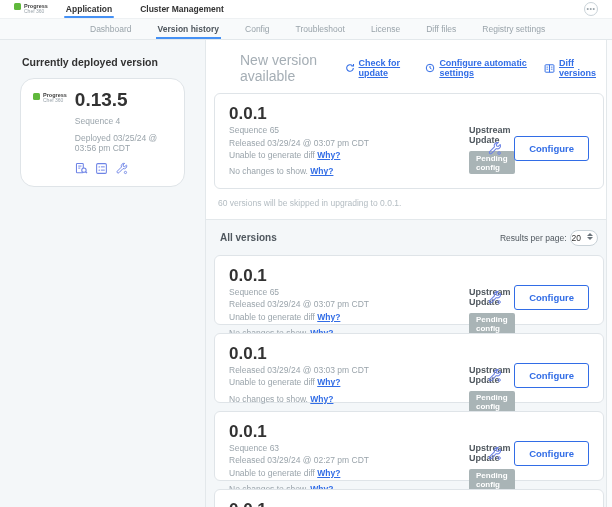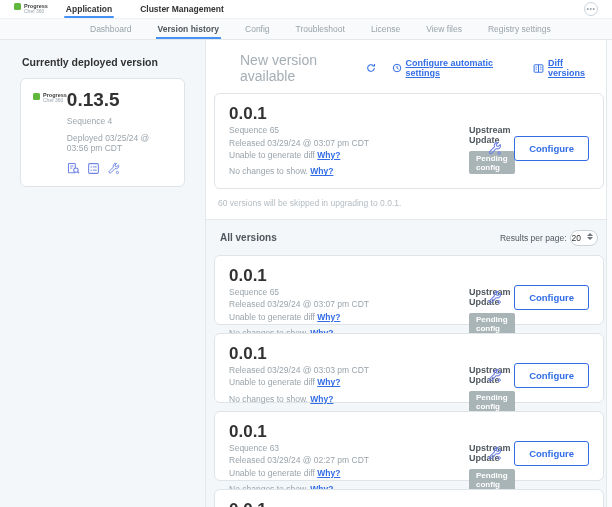--- a/index.html
+++ b/index.html
@@ -25,21 +25,21 @@
   
   .subnav{height:22px;background:#f8fafb;border-top:1px solid #eef1f3;border-bottom:1px solid var(--line);display:flex;align-items:stretch;padding-left:90px;gap:26px;flex:0 0 auto;}
   .sub-tab{position:relative;display:flex;align-items:center;font-size:8.5px;color:var(--muted);cursor:pointer;}
   .sub-tab.active{color:#4f575e;font-weight:700;}
   .sub-tab.active::after{content:"";position:absolute;left:-2px;right:-2px;bottom:0;height:2px;background:var(--underline);}
 
   
   .main{flex:1;display:flex;min-height:0;}
   .left{width:206px;background:var(--panelgray);border-right:1px solid var(--line);padding:10px 20px;flex:0 0 auto;}
   .left h2{font-size:10.5px;font-weight:700;color:var(--ink);margin:6px 2px 10px;}
-  .deployed-card{background:#fff;border:1px solid var(--cardline);border-radius:6px;padding:11px 12px;display:flex;}
+  .deployed-card{background:#fff;border:1px solid var(--cardline);border-radius:14px;padding:11px 12px;display:flex;gap:8px;}
   .dc-logo{display:flex;gap:3px;flex:0 0 auto;margin-top:2px;}
   .dc-logo .brand-sq{margin-top:1px;}
   .dc-body{min-width:0;}
   .dc-version{font-size:19px;font-weight:700;color:var(--ink);line-height:1;}
   .dc-meta{font-size:8.5px;color:var(--muted);margin-top:7px;}
   .dc-icons{display:flex;gap:7px;margin-top:9px;color:var(--iconblue);}
   .dc-icons .icn{cursor:pointer;display:inline-flex;}
 
   
   .right{flex:1;background:#fff;display:flex;flex-direction:column;min-width:0;position:relative;}
@@ -96,21 +96,21 @@
     <div class="top-tab">Cluster Management</div>
     <div class="menu-dots">•••</div>
   </header>
 
   <nav class="subnav">
     <div class="sub-tab">Dashboard</div>
     <div class="sub-tab active">Version history</div>
     <div class="sub-tab">Config</div>
     <div class="sub-tab">Troubleshoot</div>
     <div class="sub-tab">License</div>
-    <div class="sub-tab">View files</div>
+    <div class="sub-tab">Diff files</div>
     <div class="sub-tab">Registry settings</div>
   </nav>
 
   <div class="main">
 
     <aside class="left">
       <h2>Currently deployed version</h2>
       <div class="deployed-card">
         <div class="dc-logo">
           <span class="brand-sq"></span>
@@ -157,20 +157,21 @@
       <div class="scrolltrack"></div>
 
       <div class="nv-header">
         <span class="nv-title">New version available</span>
         <div class="nv-links">
           <a class="nv-link">
             <svg width="10" height="10" viewBox="0 0 16 16">
                 <path d="M13.3 8a5.3 5.3 0 1 1-1.5-3.7" fill="none" stroke="currentColor" stroke-width="1.7"></path>
                 <path d="M13.6 1.6v3.3h-3.3" fill="none" stroke="currentColor" stroke-width="1.7"></path>
               </svg>
+            <span>Check for update</span>
           </a>
           <a class="nv-link">
             <svg width="10" height="10" viewBox="0 0 16 16">
                 <circle cx="8" cy="8" r="6" fill="none" stroke="currentColor" stroke-width="1.6"></circle>
                 <path d="M8 4.6V8l2.4 1.5" fill="none" stroke="currentColor" stroke-width="1.6"></path>
               </svg>
             <span>Configure automatic settings</span>
           </a>
           <a class="nv-link">
             <svg width="11" height="11" viewBox="0 0 16 16">

